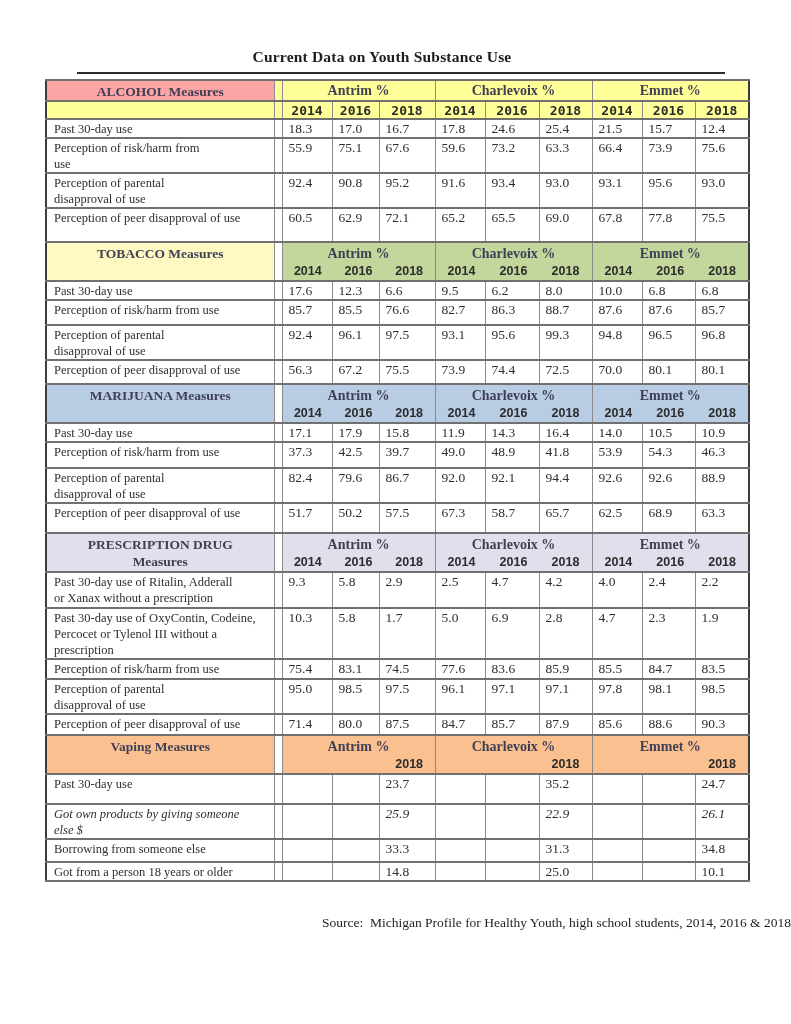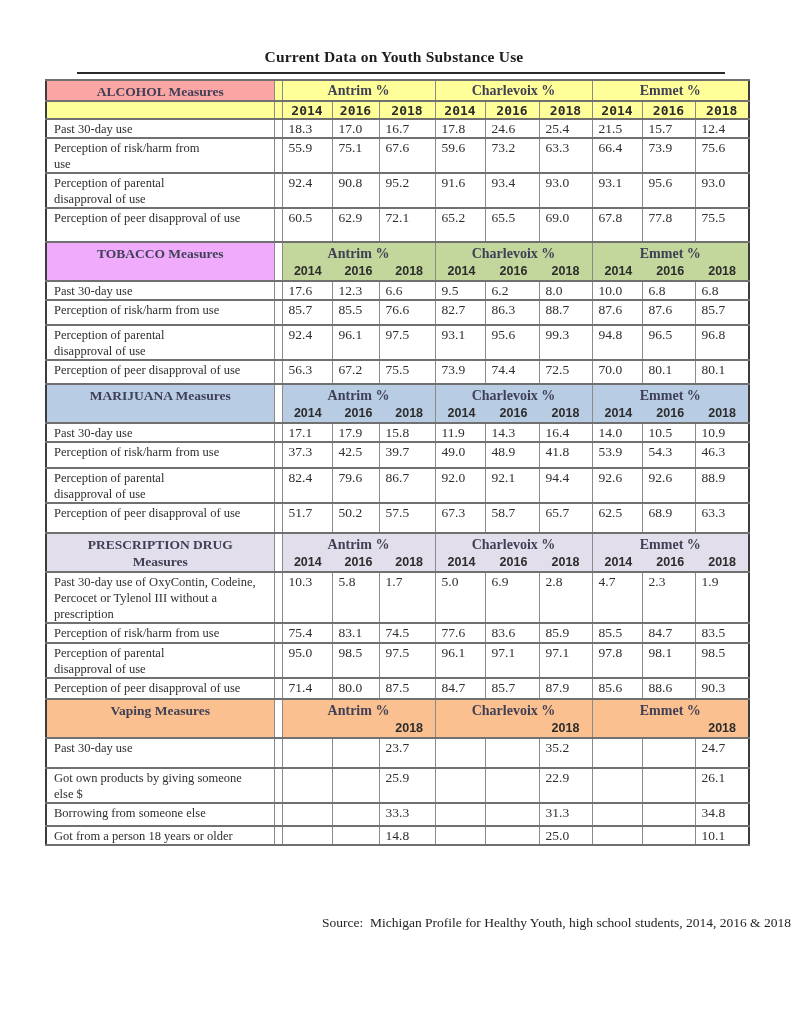--- a/index.html
+++ b/index.html
@@ -1,18 +1,18 @@
 <!DOCTYPE html>
 <html><head>
 <meta charset="utf-8">
 <style>
   html,body{margin:0;padding:0;background:#ffffff;}
   .page{position:relative;width:791px;height:1024px;background:#ffffff;overflow:hidden;
         font-family:"Liberation Serif",serif;color:#2e2e2e;}
-  .title{position:absolute;top:48px;left:12px;width:696px;box-sizing:border-box;
+  .title{position:absolute;top:48px;left:0;width:696px;box-sizing:border-box;
          padding-left:68px;text-align:center;font-weight:bold;font-size:15.5px;
          color:#1d1d1d;letter-spacing:0.2px;}
   .rule{position:absolute;top:72px;left:77px;width:648px;height:2px;background:#2a2a2a;}
   table.grid{position:absolute;top:79px;left:45px;width:703px;border-collapse:collapse;
              table-layout:fixed;border:2px solid #3c3c3c;background:#ffffff;}
   td{border-left:1px solid #8a8a8a;border-right:1px solid #8a8a8a;
      border-top:2px solid #707070;border-bottom:2px solid #707070;
      vertical-align:top;padding:0;overflow:hidden;}
   td.spacer{background:#ffffff;}
   td.sec-label{text-align:center;font-weight:bold;font-size:13.5px;color:#3f3f55;
@@ -134,21 +134,21 @@
           <td class="val">62.9</td>
           <td class="val">72.1</td>
           <td class="val">65.2</td>
           <td class="val">65.5</td>
           <td class="val">69.0</td>
           <td class="val">67.8</td>
           <td class="val">77.8</td>
           <td class="val">75.5</td>
         </tr>
         <tr class="hdr" style="height: 38px;">
-          <td class="sec-label" style="background: #f0abfc; margin-top: 40px;">
+          <td class="sec-label" style="background: #fef9c3; margin-top: 40px;">
             <div>TOBACCO Measures</div>
           </td>
           <td class="spacer"></td>
           <td class="county-merged" colspan="3" style="background: rgb(195, 214, 155);">
             <div class="cname">Antrim %</div>
             <div class="ygrid">
               <span>2014</span>
               <span>2016</span>
               <span>2018</span>
             </div>
@@ -346,20 +346,36 @@
           </td>
           <td class="county-merged" colspan="3" style="background: rgb(226, 222, 236);">
             <div class="cname">Emmet %</div>
             <div class="ygrid">
               <span>2014</span>
               <span>2016</span>
               <span>2018</span>
             </div>
           </td>
         </tr>
+        <tr class="data" style="height: 36px;">
+          <td class="row-label">
+            <div>Past 30-day use of Ritalin, Adderall</div>
+            <div>or Xanax without a prescription</div>
+          </td>
+          <td class="spacer"></td>
+          <td class="val">9.3</td>
+          <td class="val">5.8</td>
+          <td class="val">2.9</td>
+          <td class="val">2.5</td>
+          <td class="val">4.7</td>
+          <td class="val">4.2</td>
+          <td class="val">4.0</td>
+          <td class="val">2.4</td>
+          <td class="val">2.2</td>
+        </tr>
         <tr class="data" style="height: 48px;">
           <td class="row-label">
             <div>Past 30-day use of OxyContin, Codeine,</div>
             <div>Percocet or Tylenol III without a</div>
             <div>prescription</div>
           </td>
           <td class="spacer"></td>
           <td class="val">10.3</td>
           <td class="val">5.8</td>
           <td class="val">1.7</td>
@@ -448,21 +464,21 @@
           <td class="val"></td>
           <td class="val"></td>
           <td class="val">23.7</td>
           <td class="val"></td>
           <td class="val"></td>
           <td class="val">35.2</td>
           <td class="val"></td>
           <td class="val"></td>
           <td class="val">24.7</td>
         </tr>
-        <tr class="data" style="height: 35px;">
+        <tr class="data" style="height: 35px; font-style: italic;">
           <td class="row-label">
             <div>Got own products by giving someone</div>
             <div>else $</div>
           </td>
           <td class="spacer"></td>
           <td class="val"></td>
           <td class="val"></td>
           <td class="val">25.9</td>
           <td class="val"></td>
           <td class="val"></td>

